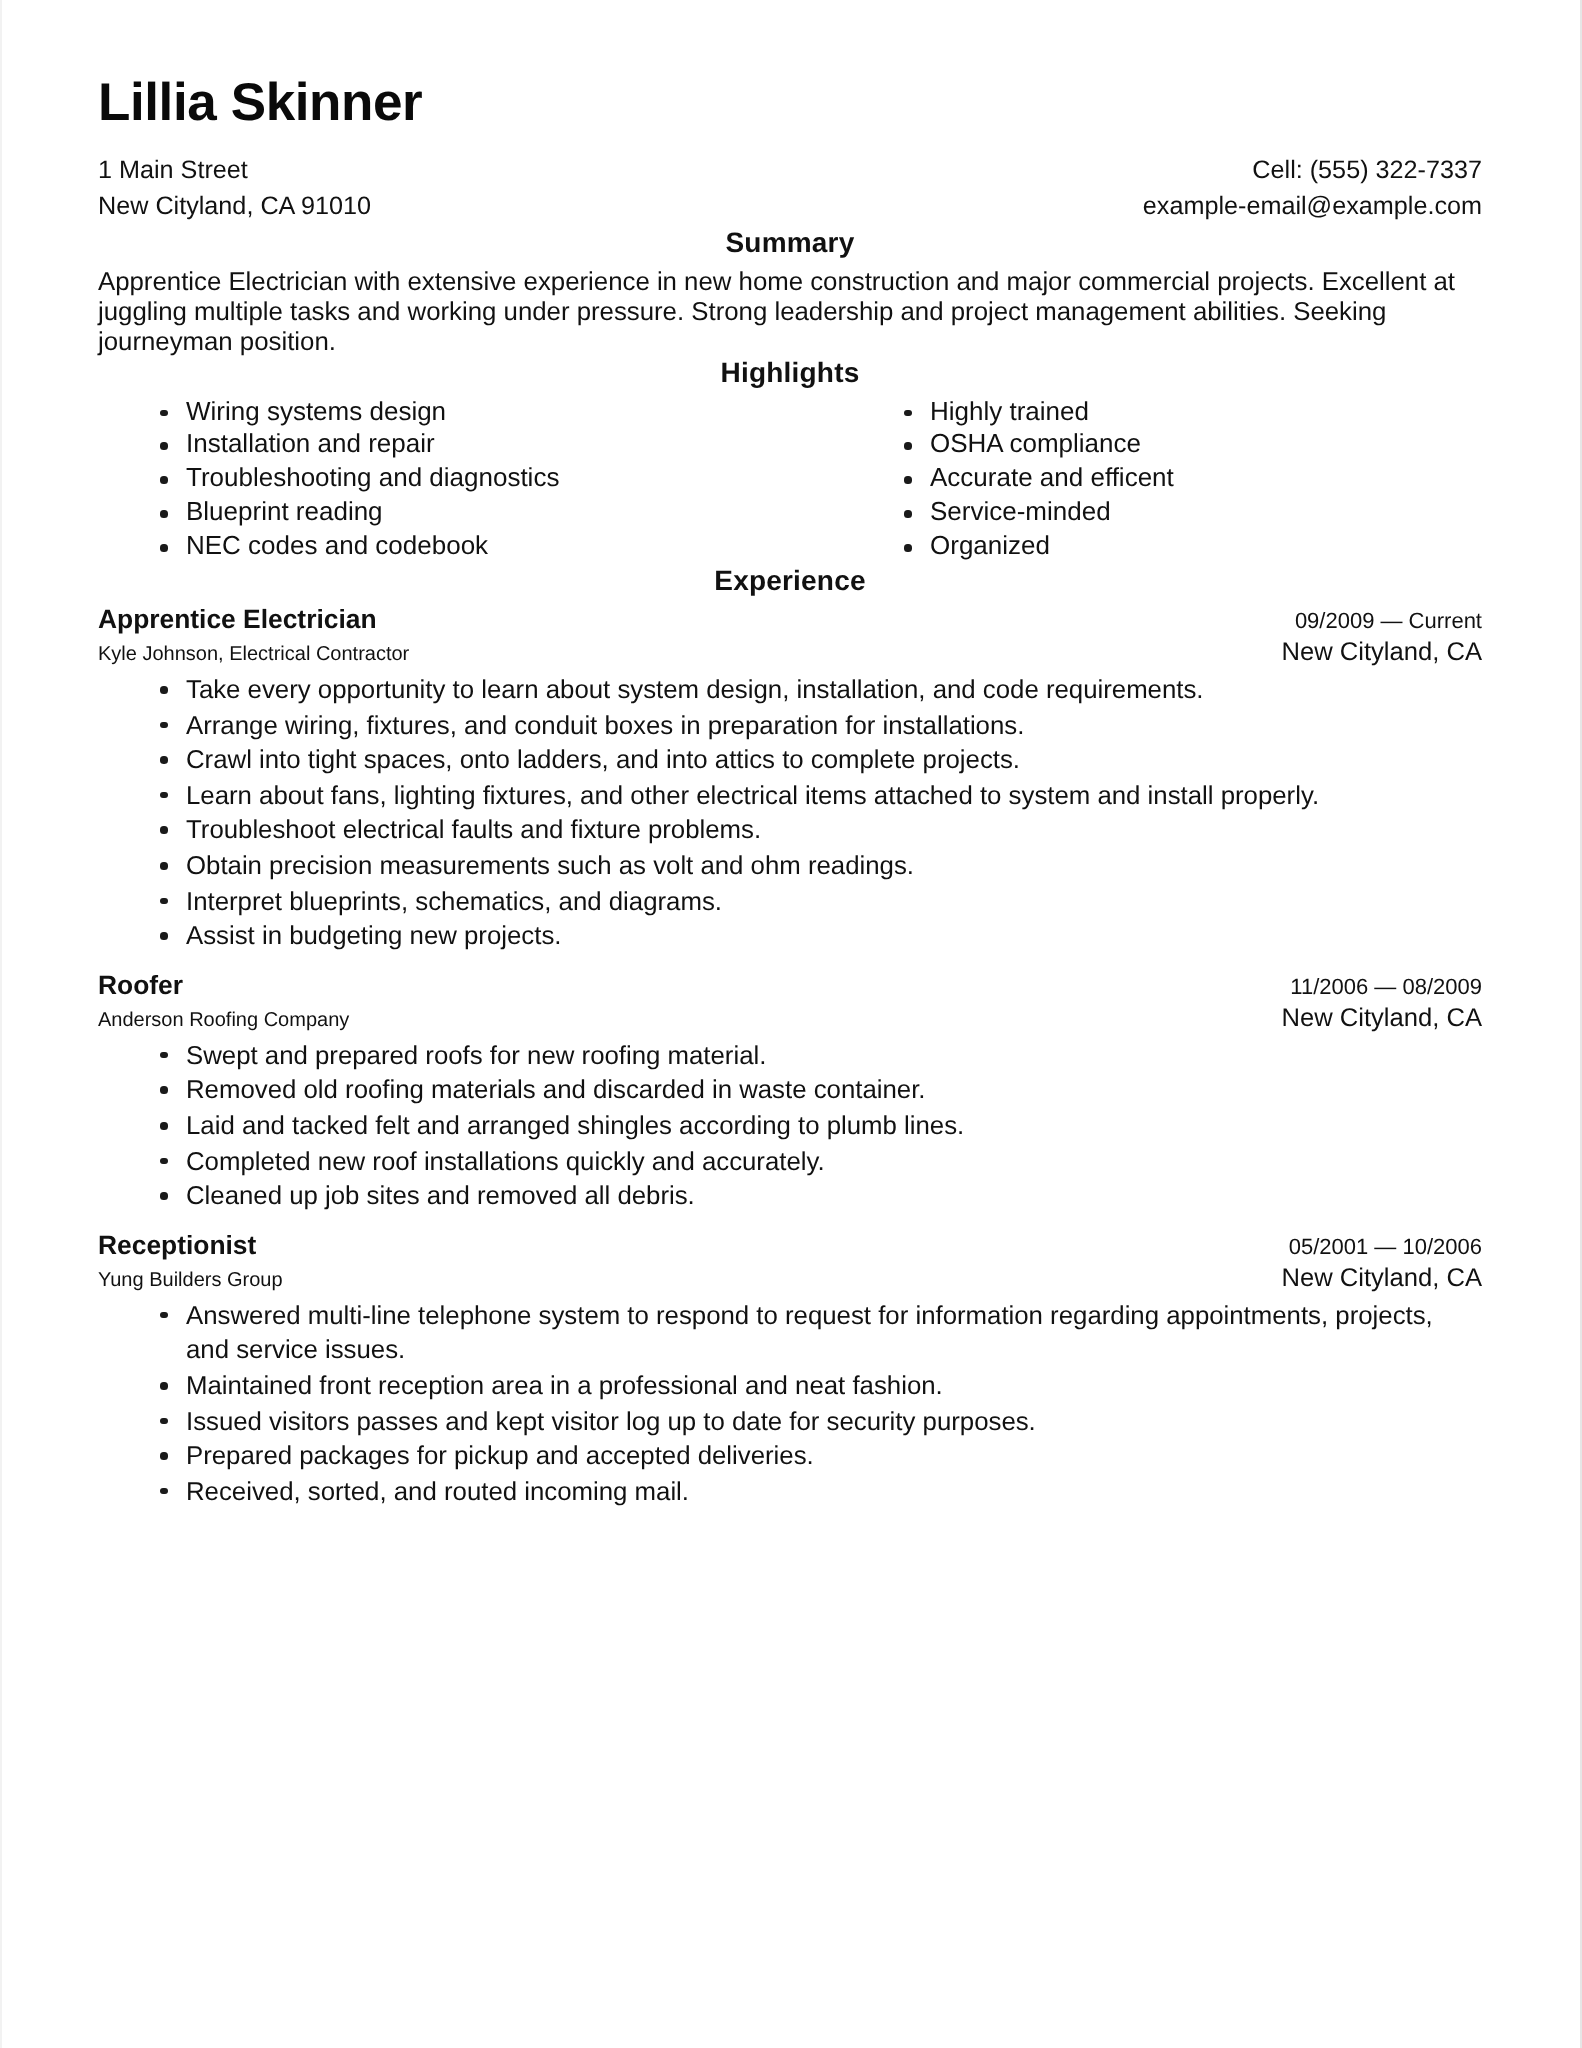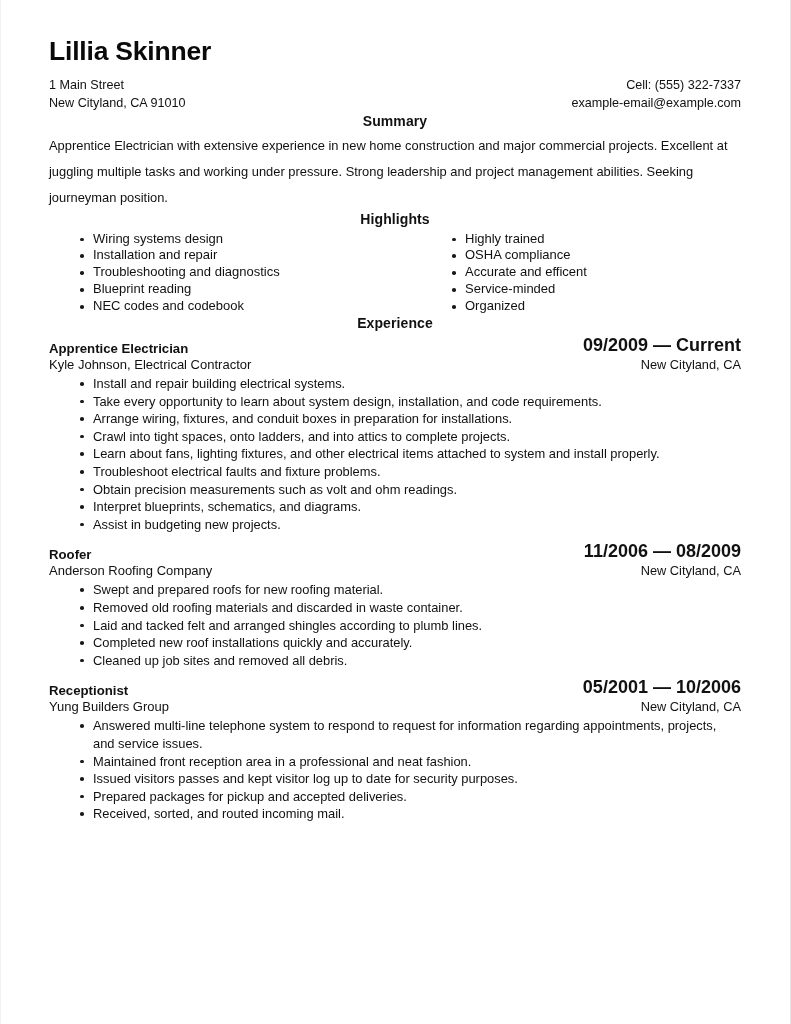--- a/index.html
+++ b/index.html
@@ -53,21 +53,21 @@
   .sec-title {
     text-align: center;
     font-size: 14px;
     font-weight: bold;
     margin-bottom: 4px;
     letter-spacing: 0.1px;
   }
 
   .summary-text {
     font-size: 12.9px;
-    line-height: 26px;
+    line-height: 15px;
     text-align: left;
   }
 
   
   .highlights {
     display: flex;
     margin-top: 2px;
   }
   .hl-col { width: 50%; }
   .hl-col.right { padding-left: 26px; box-sizing: border-box; }
@@ -100,31 +100,30 @@
   .job-head {
     display: flex;
     justify-content: space-between;
     align-items: flex-end;
   }
   .job-title {
     font-size: 13.2px;
     font-weight: bold;
   }
   .job-dates {
-    font-size: 18px;
+    font-size: 11px;
     white-space: nowrap;
-    font-weight: bold;
   }
   .job-sub {
     display: flex;
     justify-content: space-between;
     align-items: baseline;
     margin-top: 1px;
   }
-  .job-company { font-size: 13px; }
+  .job-company { font-size: 10px; }
   .job-loc { font-size: 12.8px; white-space: nowrap; }
 
   ul.jlist {
     list-style: none;
     margin: 3px 0 0 0;
     padding: 0;
   }
   ul.jlist > li {
     position: relative;
     padding-left: 44px;
@@ -191,21 +190,20 @@
         <div class="job">
           <div class="job-head">
             <div class="job-title">Apprentice Electrician</div>
             <div class="job-dates">09/2009 — Current</div>
           </div>
           <div class="job-sub">
             <div class="job-company">Kyle Johnson, Electrical Contractor</div>
             <div class="job-loc">New Cityland, CA</div>
           </div>
           <ul class="jlist">
-            <li>Install and repair building electrical systems.</li>
             <li>Take every opportunity to learn about system design, installation, and code requirements.</li>
             <li>Arrange wiring, fixtures, and conduit boxes in preparation for installations.</li>
             <li>Crawl into tight spaces, onto ladders, and into attics to complete projects.</li>
             <li>Learn about fans, lighting fixtures, and other electrical items attached to system and install properly.</li>
             <li>Troubleshoot electrical faults and fixture problems.</li>
             <li>Obtain precision measurements such as volt and ohm readings.</li>
             <li>Interpret blueprints, schematics, and diagrams.</li>
             <li>Assist in budgeting new projects.</li>
           </ul>
         </div>

